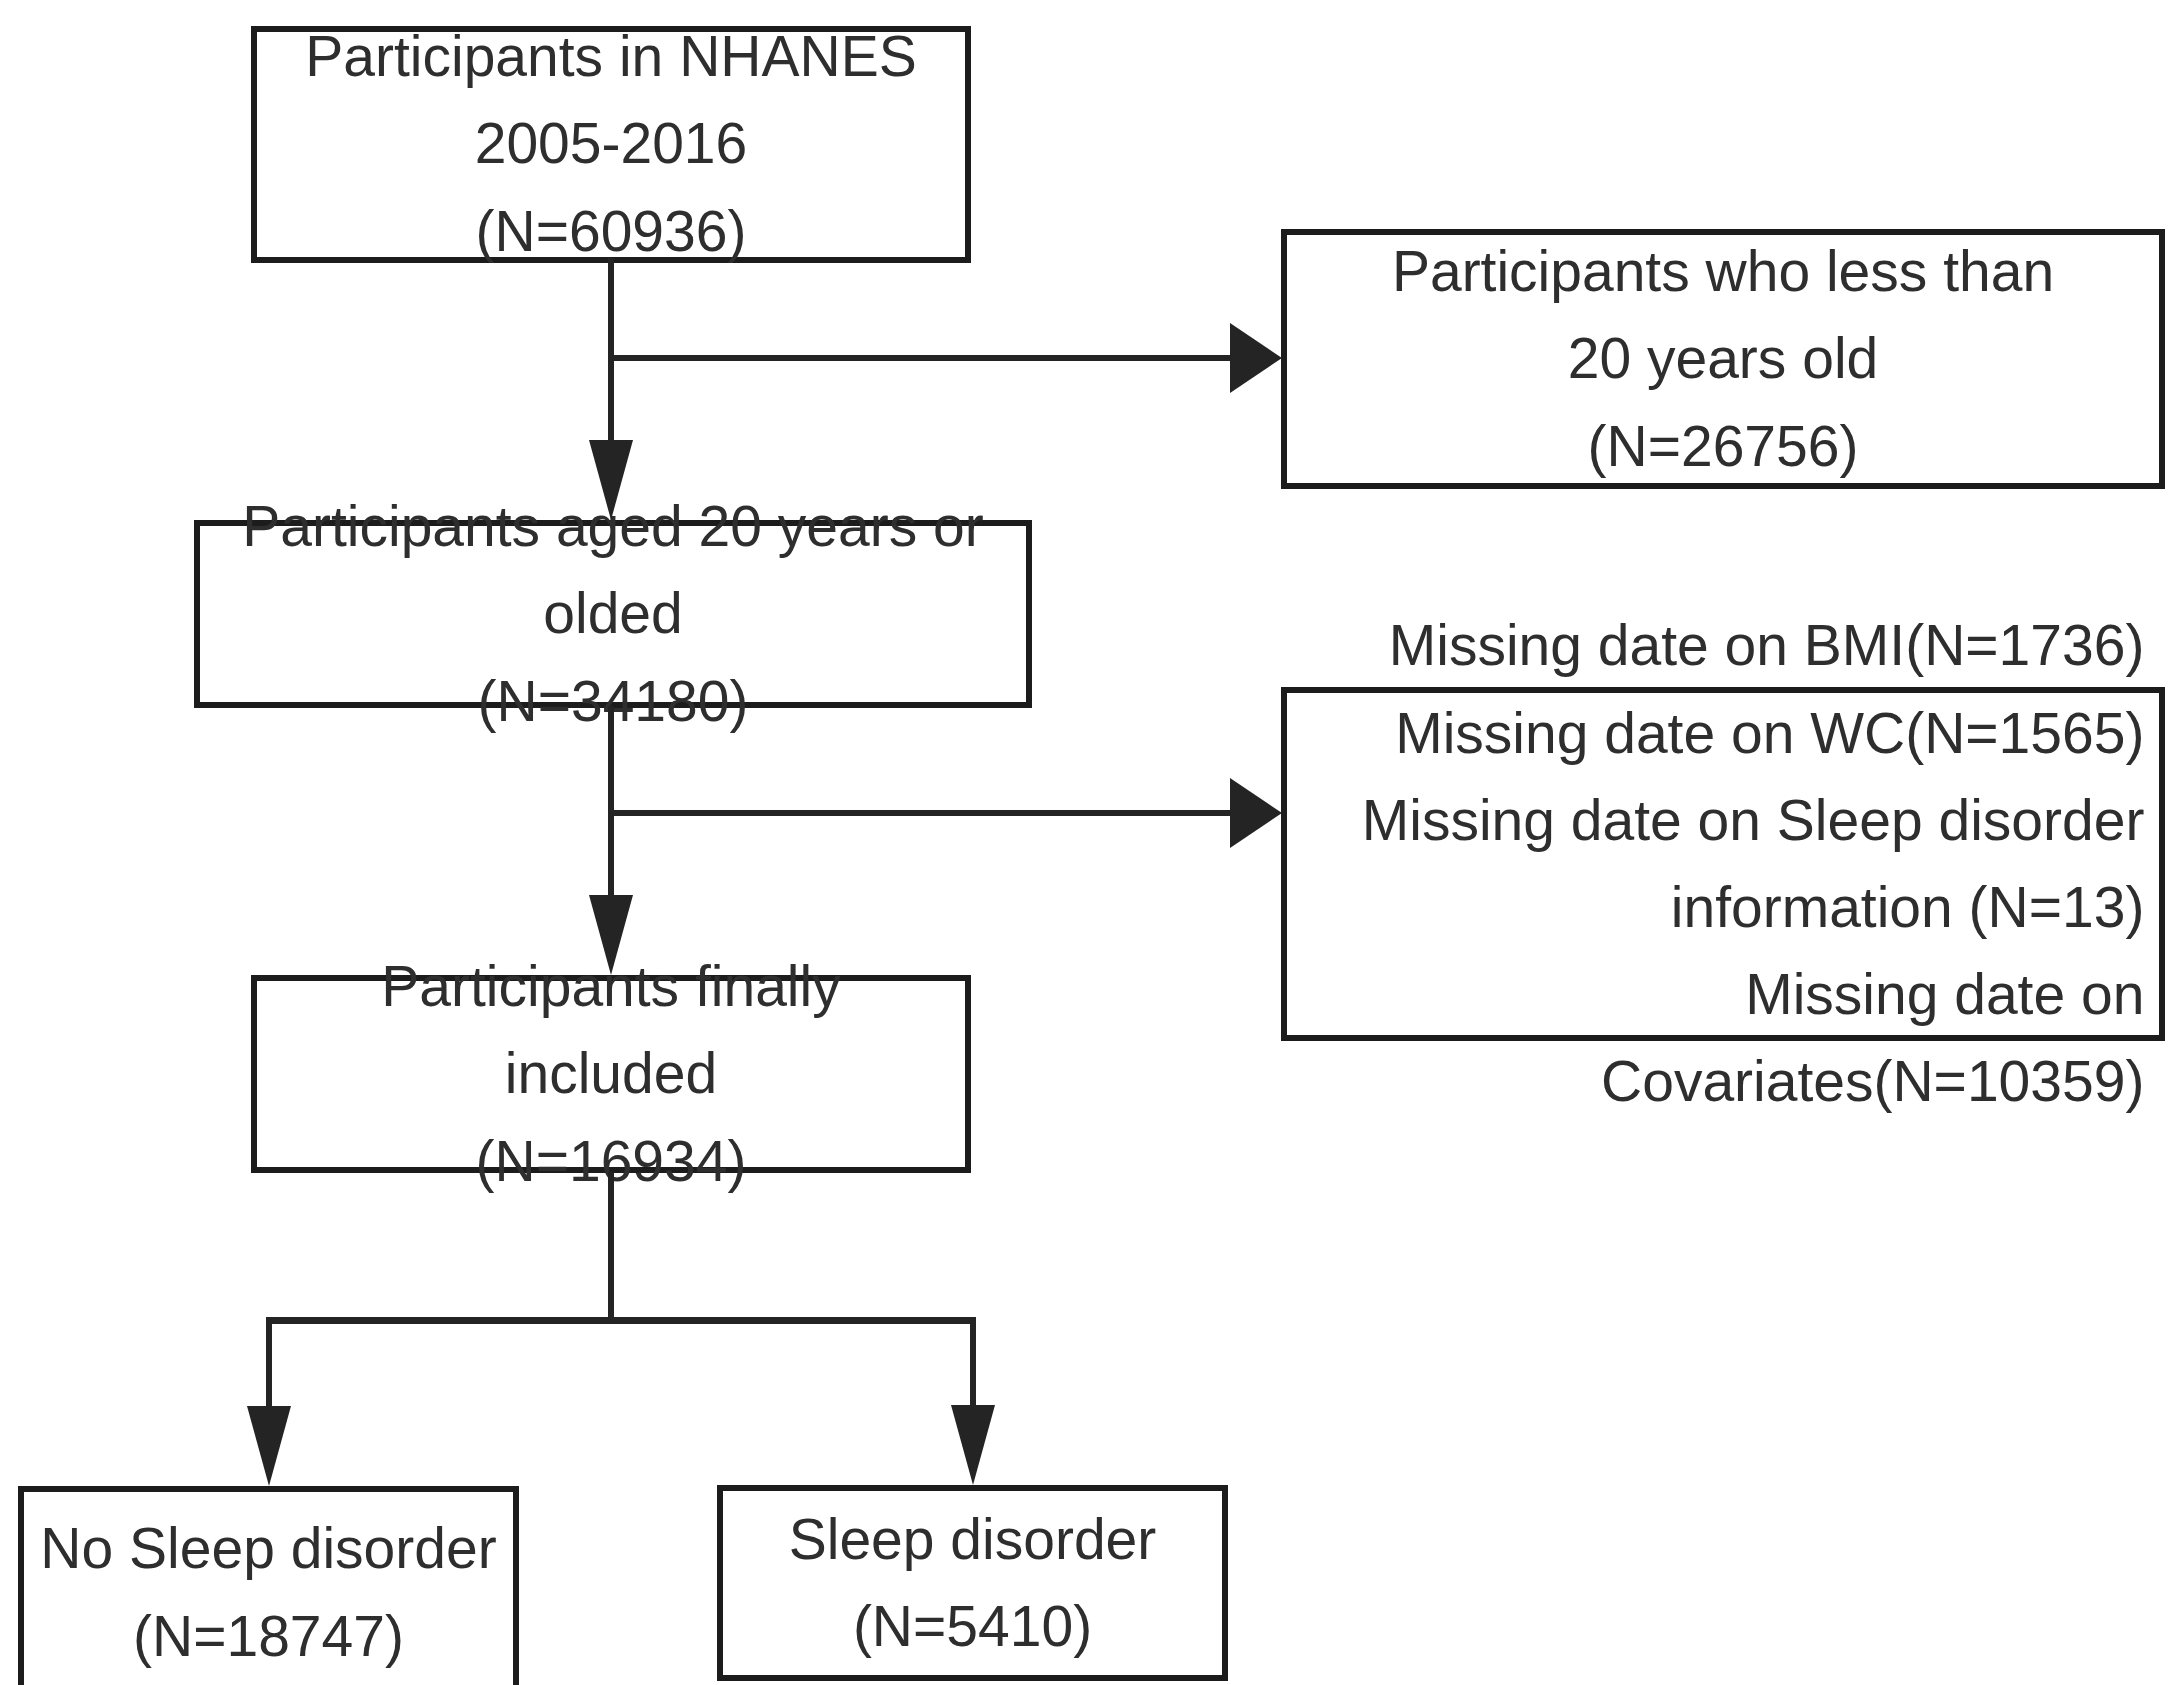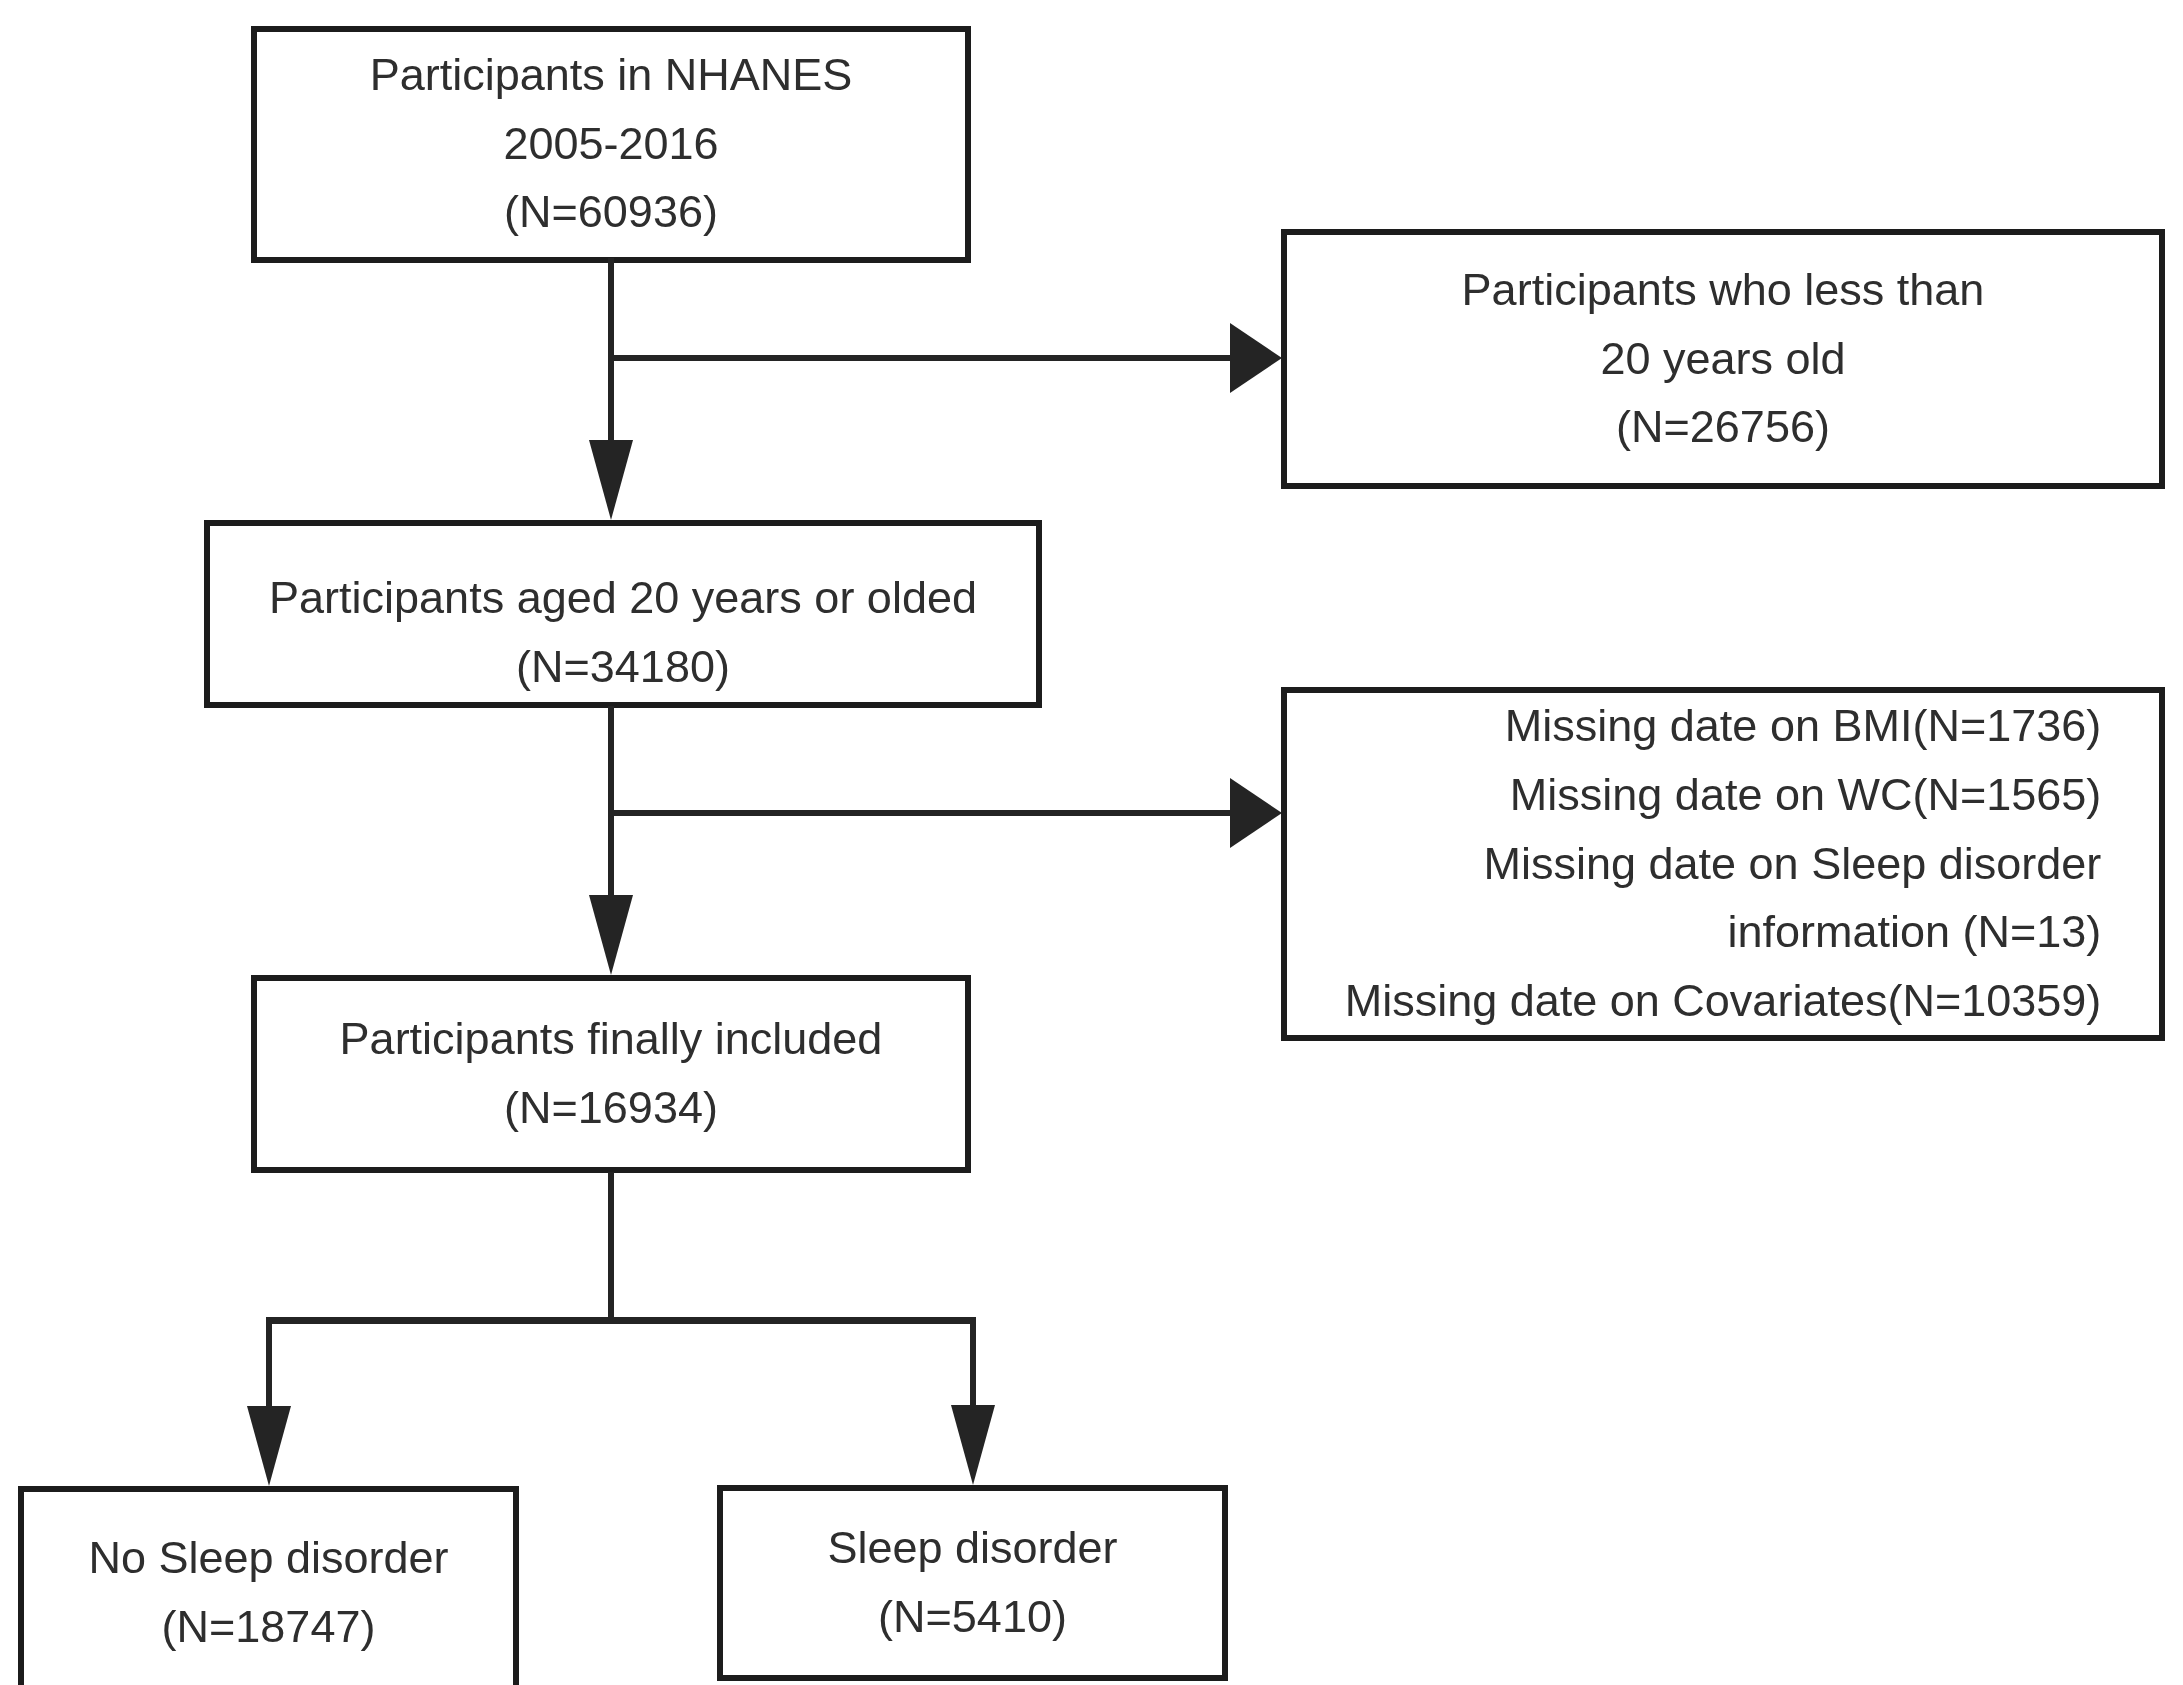--- a/index.html
+++ b/index.html
@@ -18,21 +18,21 @@
   .box {
     position: absolute;
     box-sizing: border-box;
     border: 6.5px solid #1c1c1c;
     background: #ffffff;
     display: flex;
     align-items: center;
     justify-content: center;
     text-align: center;
     color: #2e2e2e;
-    font-size: 45px;
+    font-size: 57px;
     line-height: 1.53;
   }
   .box span {
     white-space: pre-line;
     display: block;
     padding: 0 14.6px;
   }
   .line {
     position: absolute;
     background: #242424;
@@ -64,21 +64,21 @@
 2005-2016
 (N=60936)</span>
   </div>
 
   <div class="box" style="left:1281px; top:229px; width:884px; height:260px;">
     <span>Participants who less than
 20 years old
 (N=26756)</span>
   </div>
 
-  <div class="box" style="left:204px; top:520px; width:838px; height:188px;align-items:flex-end;">
+  <div class="box" style="left:194px; top:520px; width:838px; height:188px;">
     <span>Participants aged 20 years or olded
 (N=34180)</span>
   </div>
 
   <div class="box" style="left:1281px; top:687px; width:884px; height:354px;text-align:right;">
     <span>Missing date on BMI(N=1736)
 Missing date on WC(N=1565)
 Missing date on Sleep disorder
 information (N=13)
 Missing date on Covariates(N=10359)</span>

